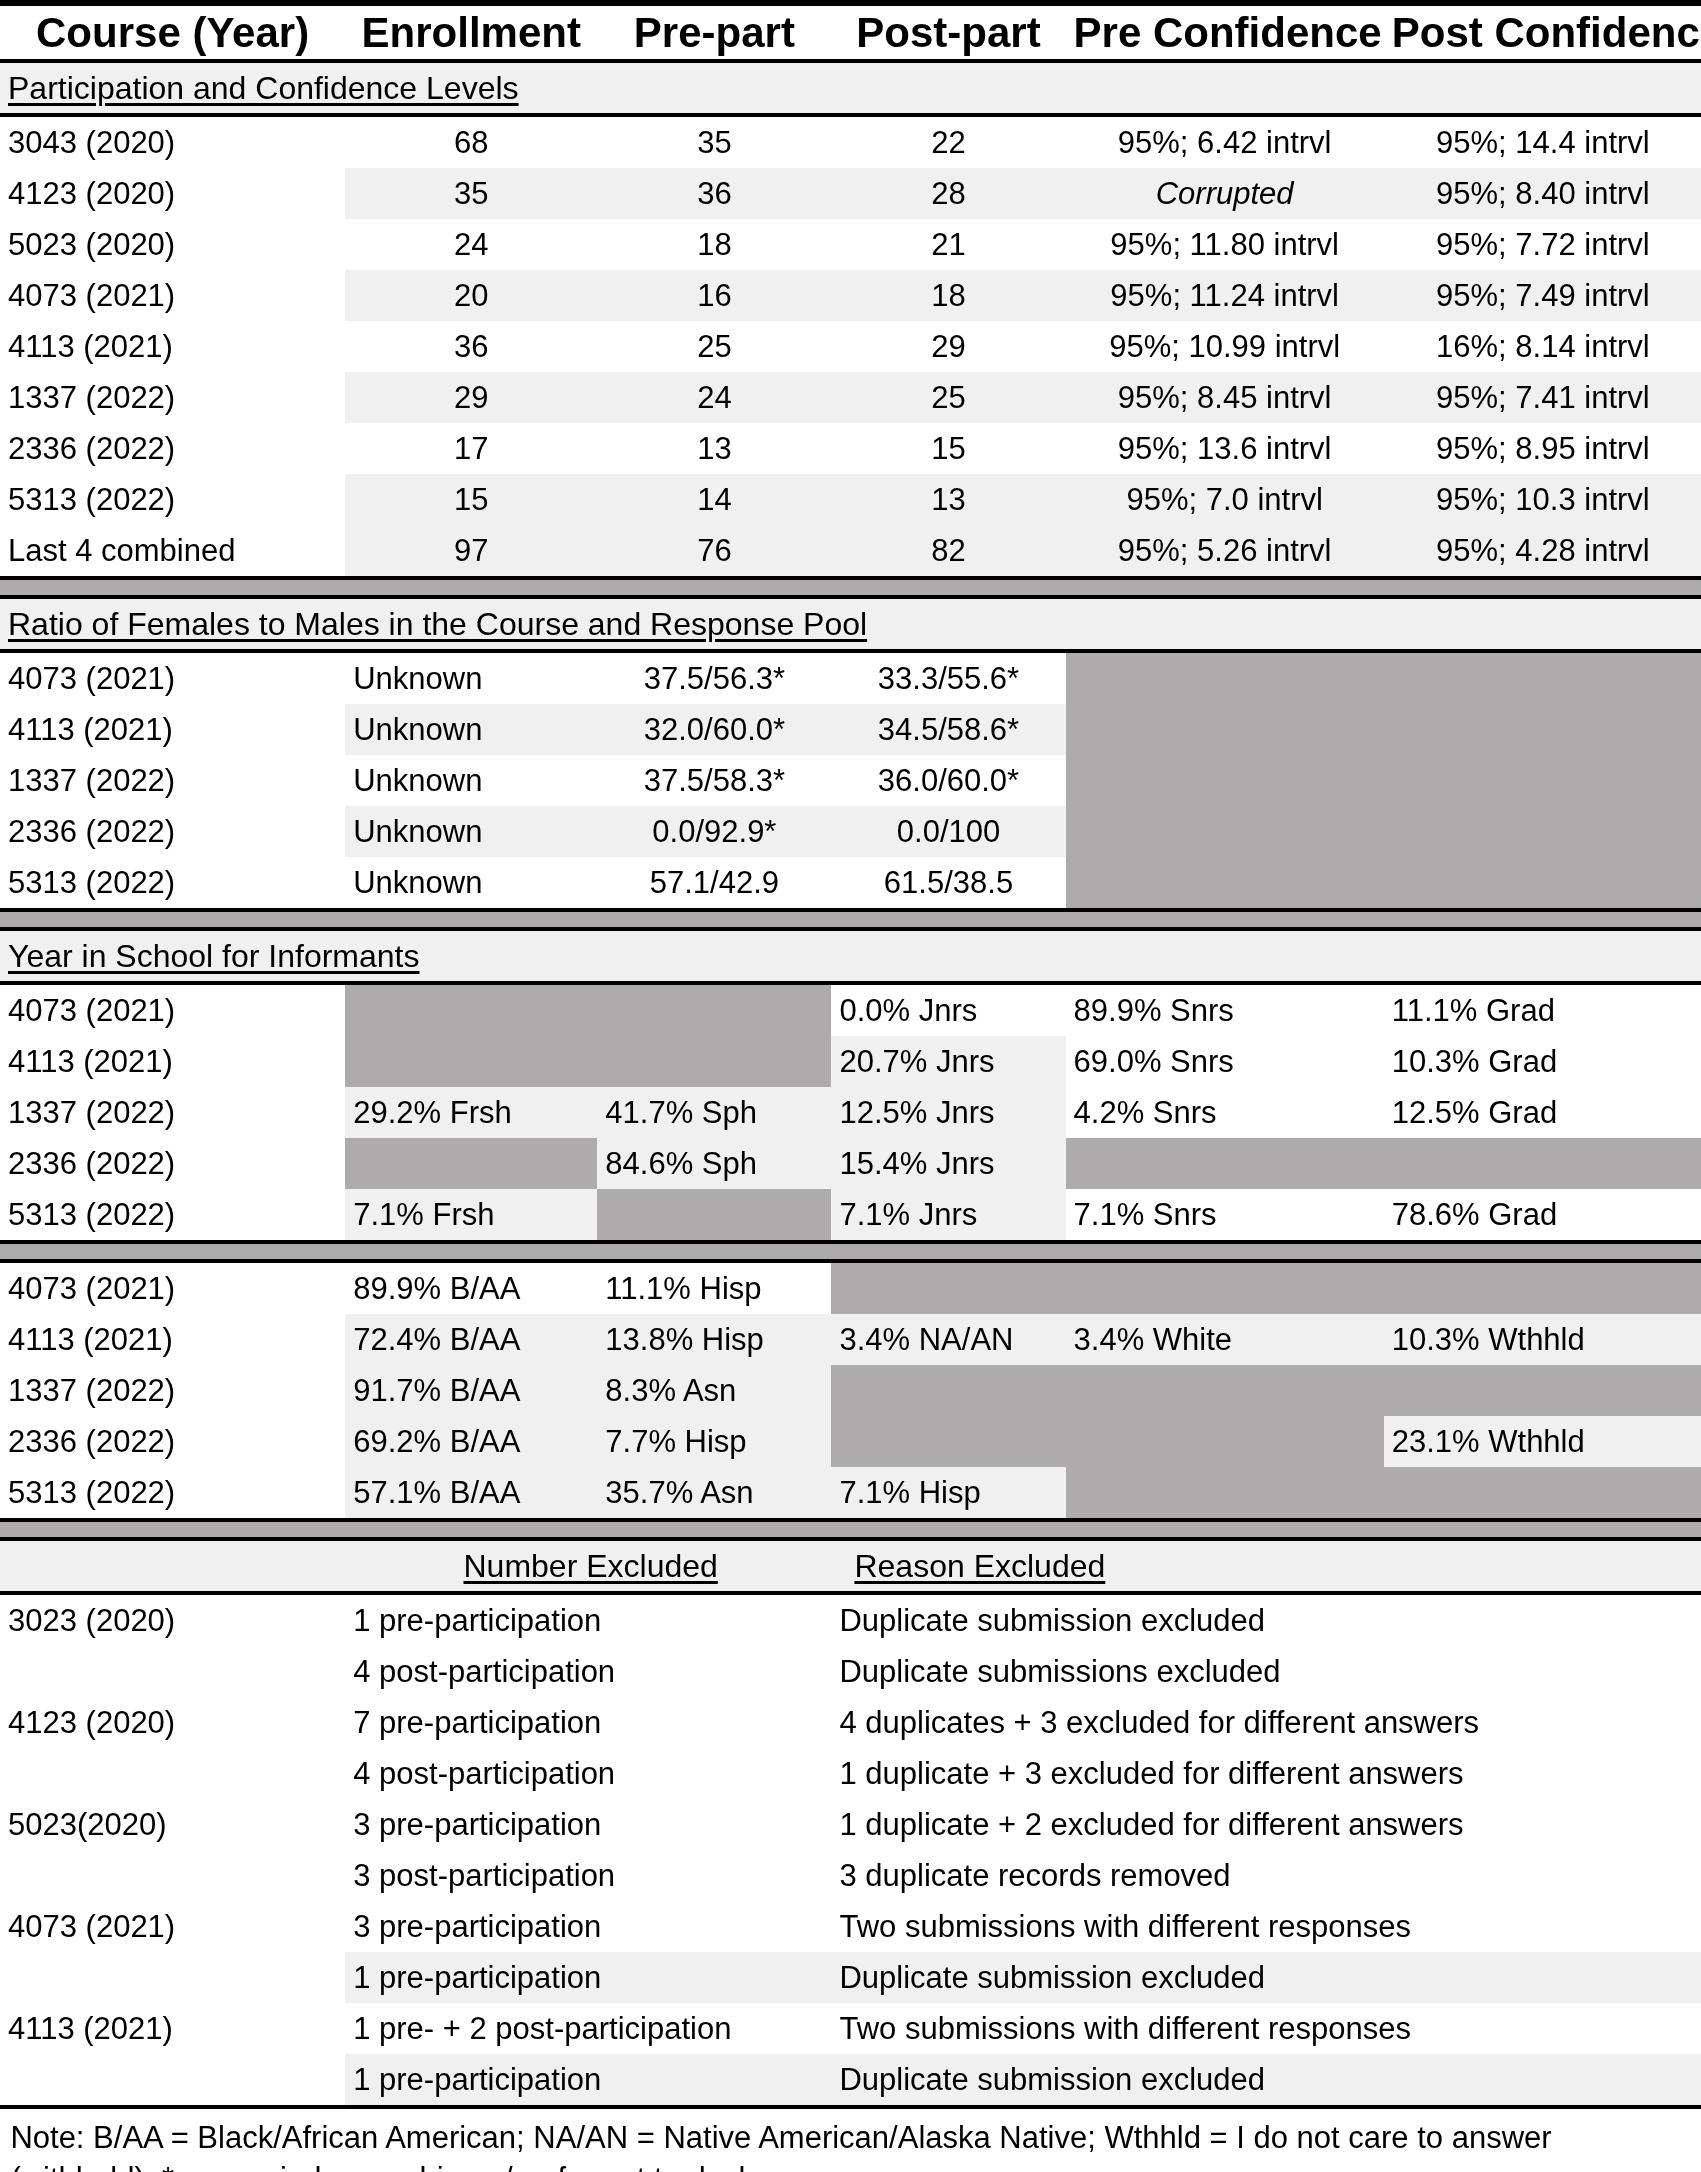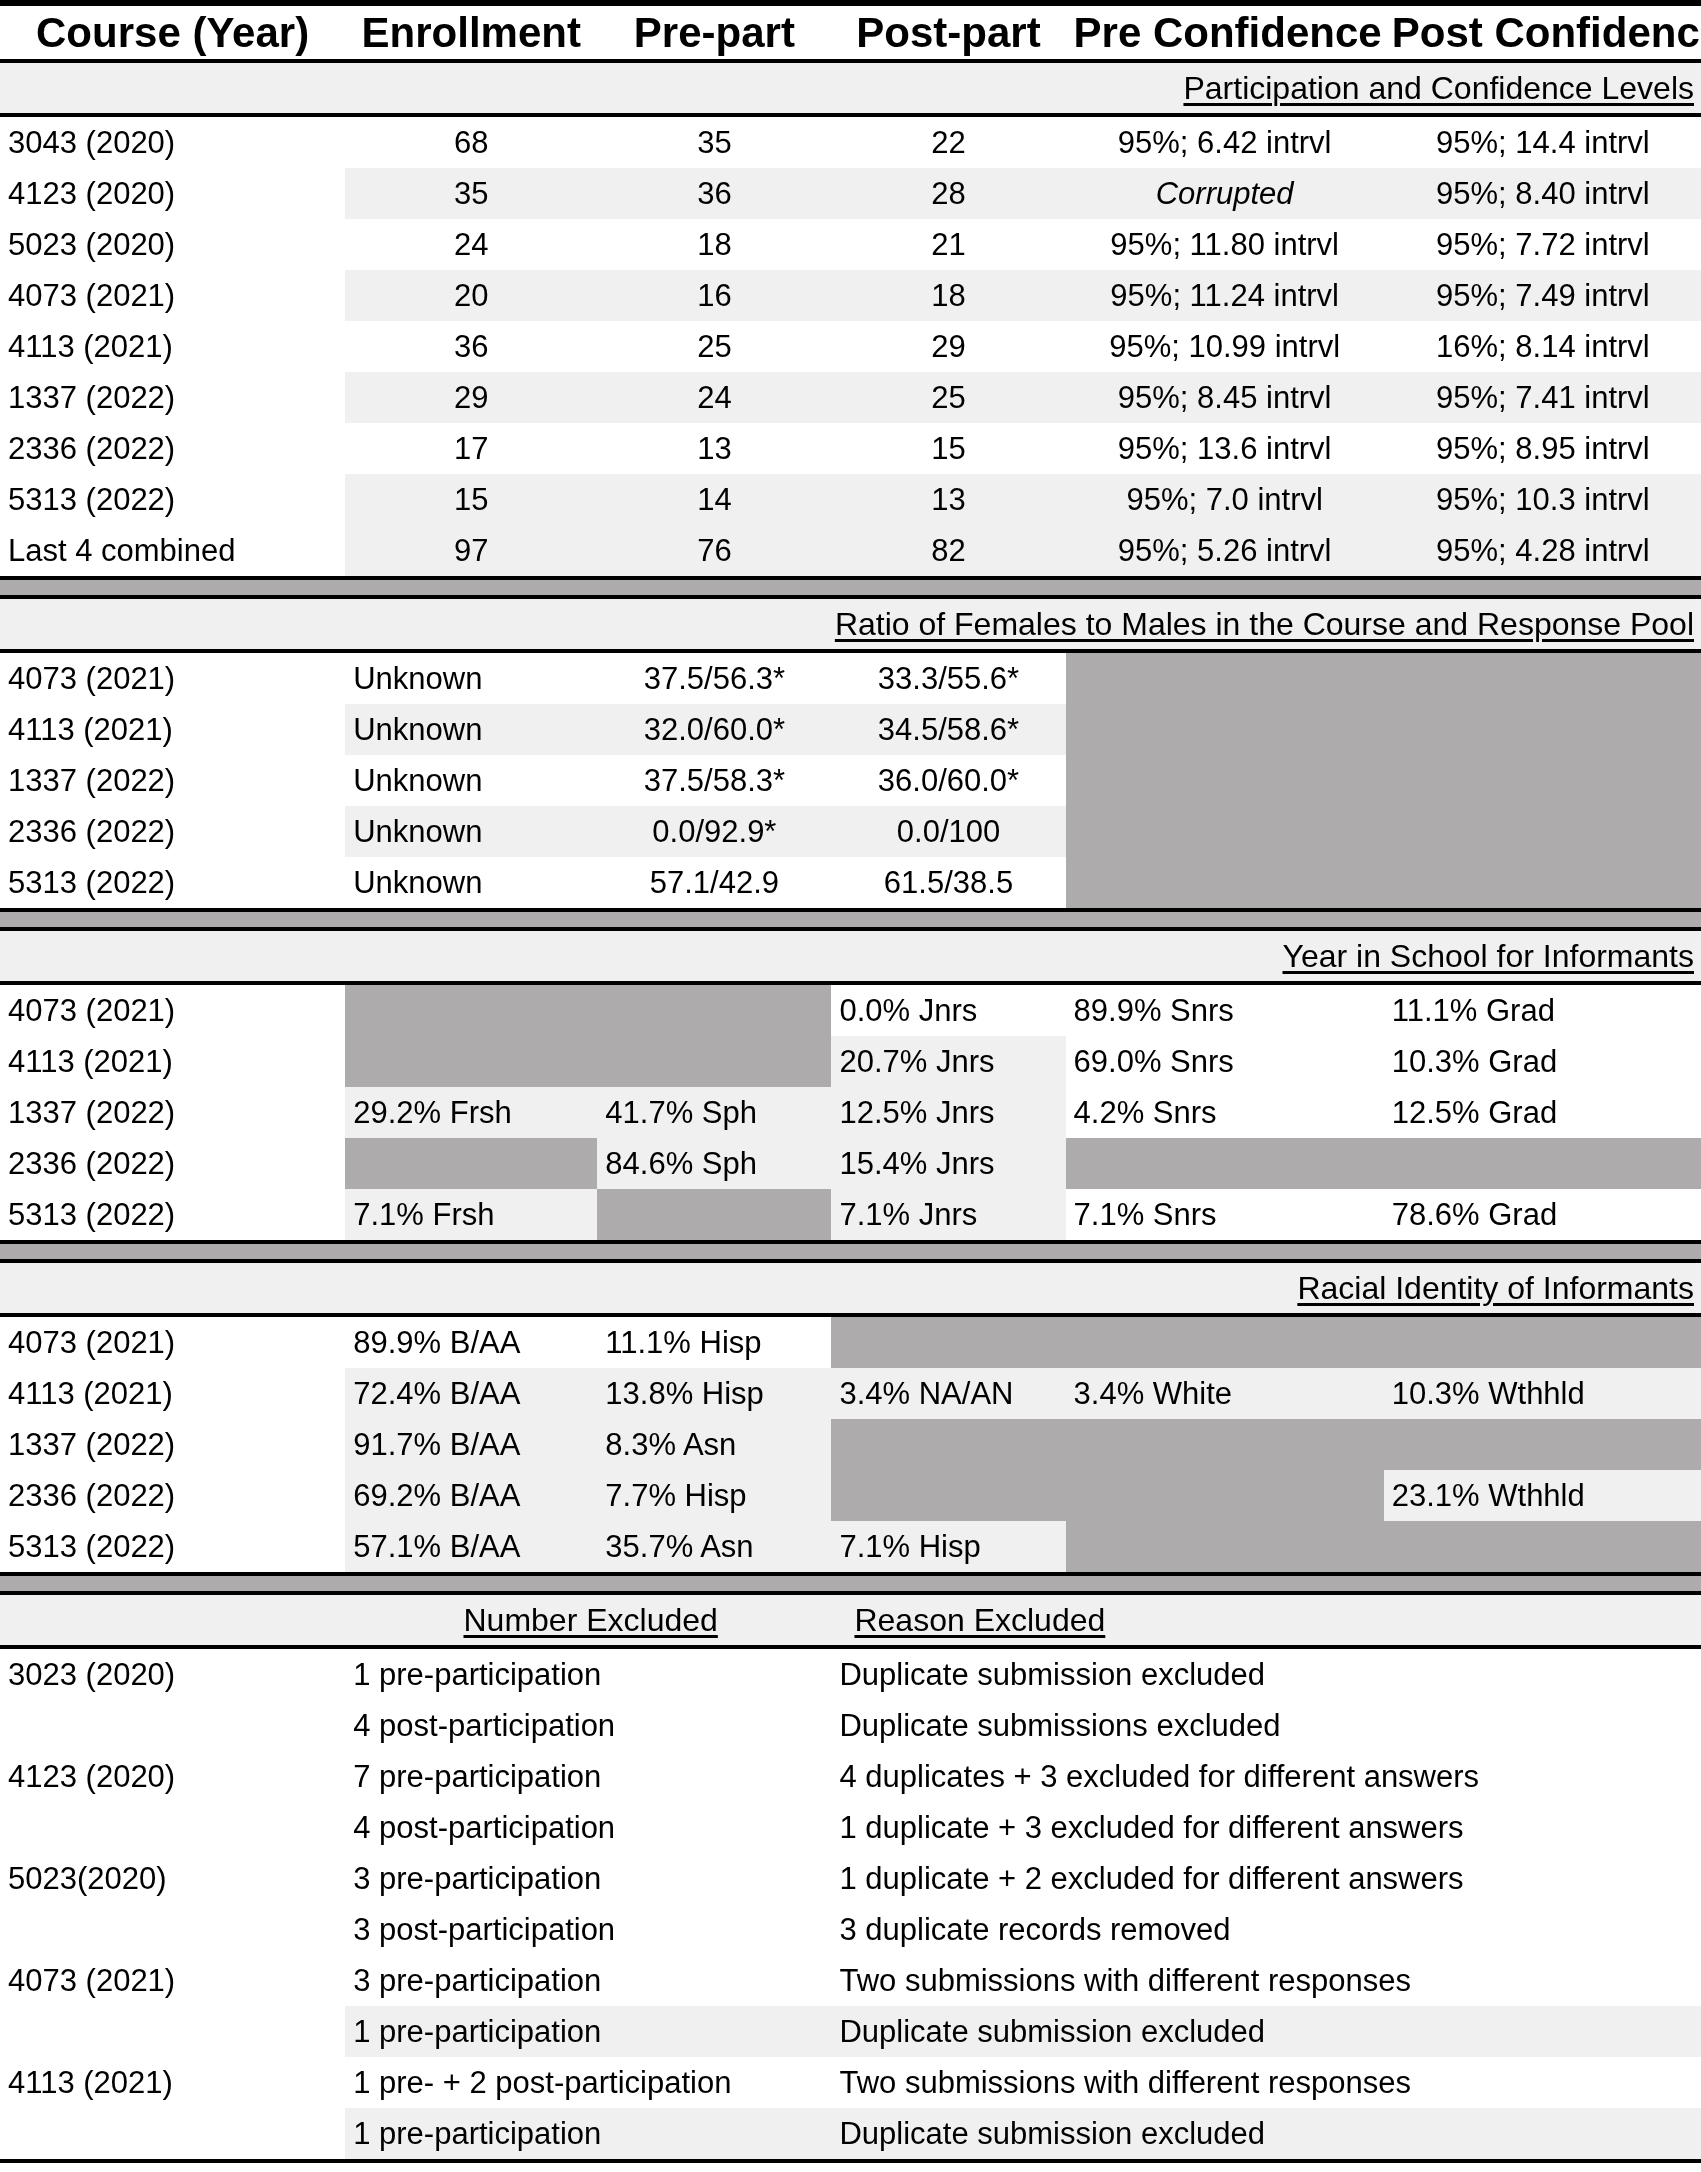--- a/index.html
+++ b/index.html
@@ -52,21 +52,21 @@
     font-size:42px;
     text-align:center;
     height:53px;
     background:#ffffff;
     border-bottom:4.6px solid #000;
   }
 
   
   tr.sectiontitle td{
     background:#f0f0f0;
-    text-align:right;
+    text-align:left;
     height:50px;
     font-size:32px;
     border-bottom:4.6px solid #000;
   }
   tr.sectiontitle .ttl{
     text-decoration:underline;
     text-underline-offset:3.5px;
     text-decoration-thickness:2.9px;
   }
   tr.sectiontitle.twohdr td{ text-align:left; }
@@ -301,23 +301,20 @@
   </tr>
   </tbody>
 
   <tbody>
   <tr class="band">
           <td colspan="6"></td>
         </tr>
   </tbody>
 
   <tbody>
-  <tr class="sectiontitle">
-    <td class="rleft rright" colspan="6"><span class="ttl">Racial Identity of Informants</span></td>
-  </tr>
 
   <tr>
     <td class="l rleft thinr white">4073 (2021)</td>
     <td class="l thinr white">89.9% B/AA</td>
     <td class="l thinr white">11.1% Hisp</td>
     <td class="gray"></td>
     <td class="gray"></td>
     <td class="gray rright"></td>
   </tr>
   <tr>

